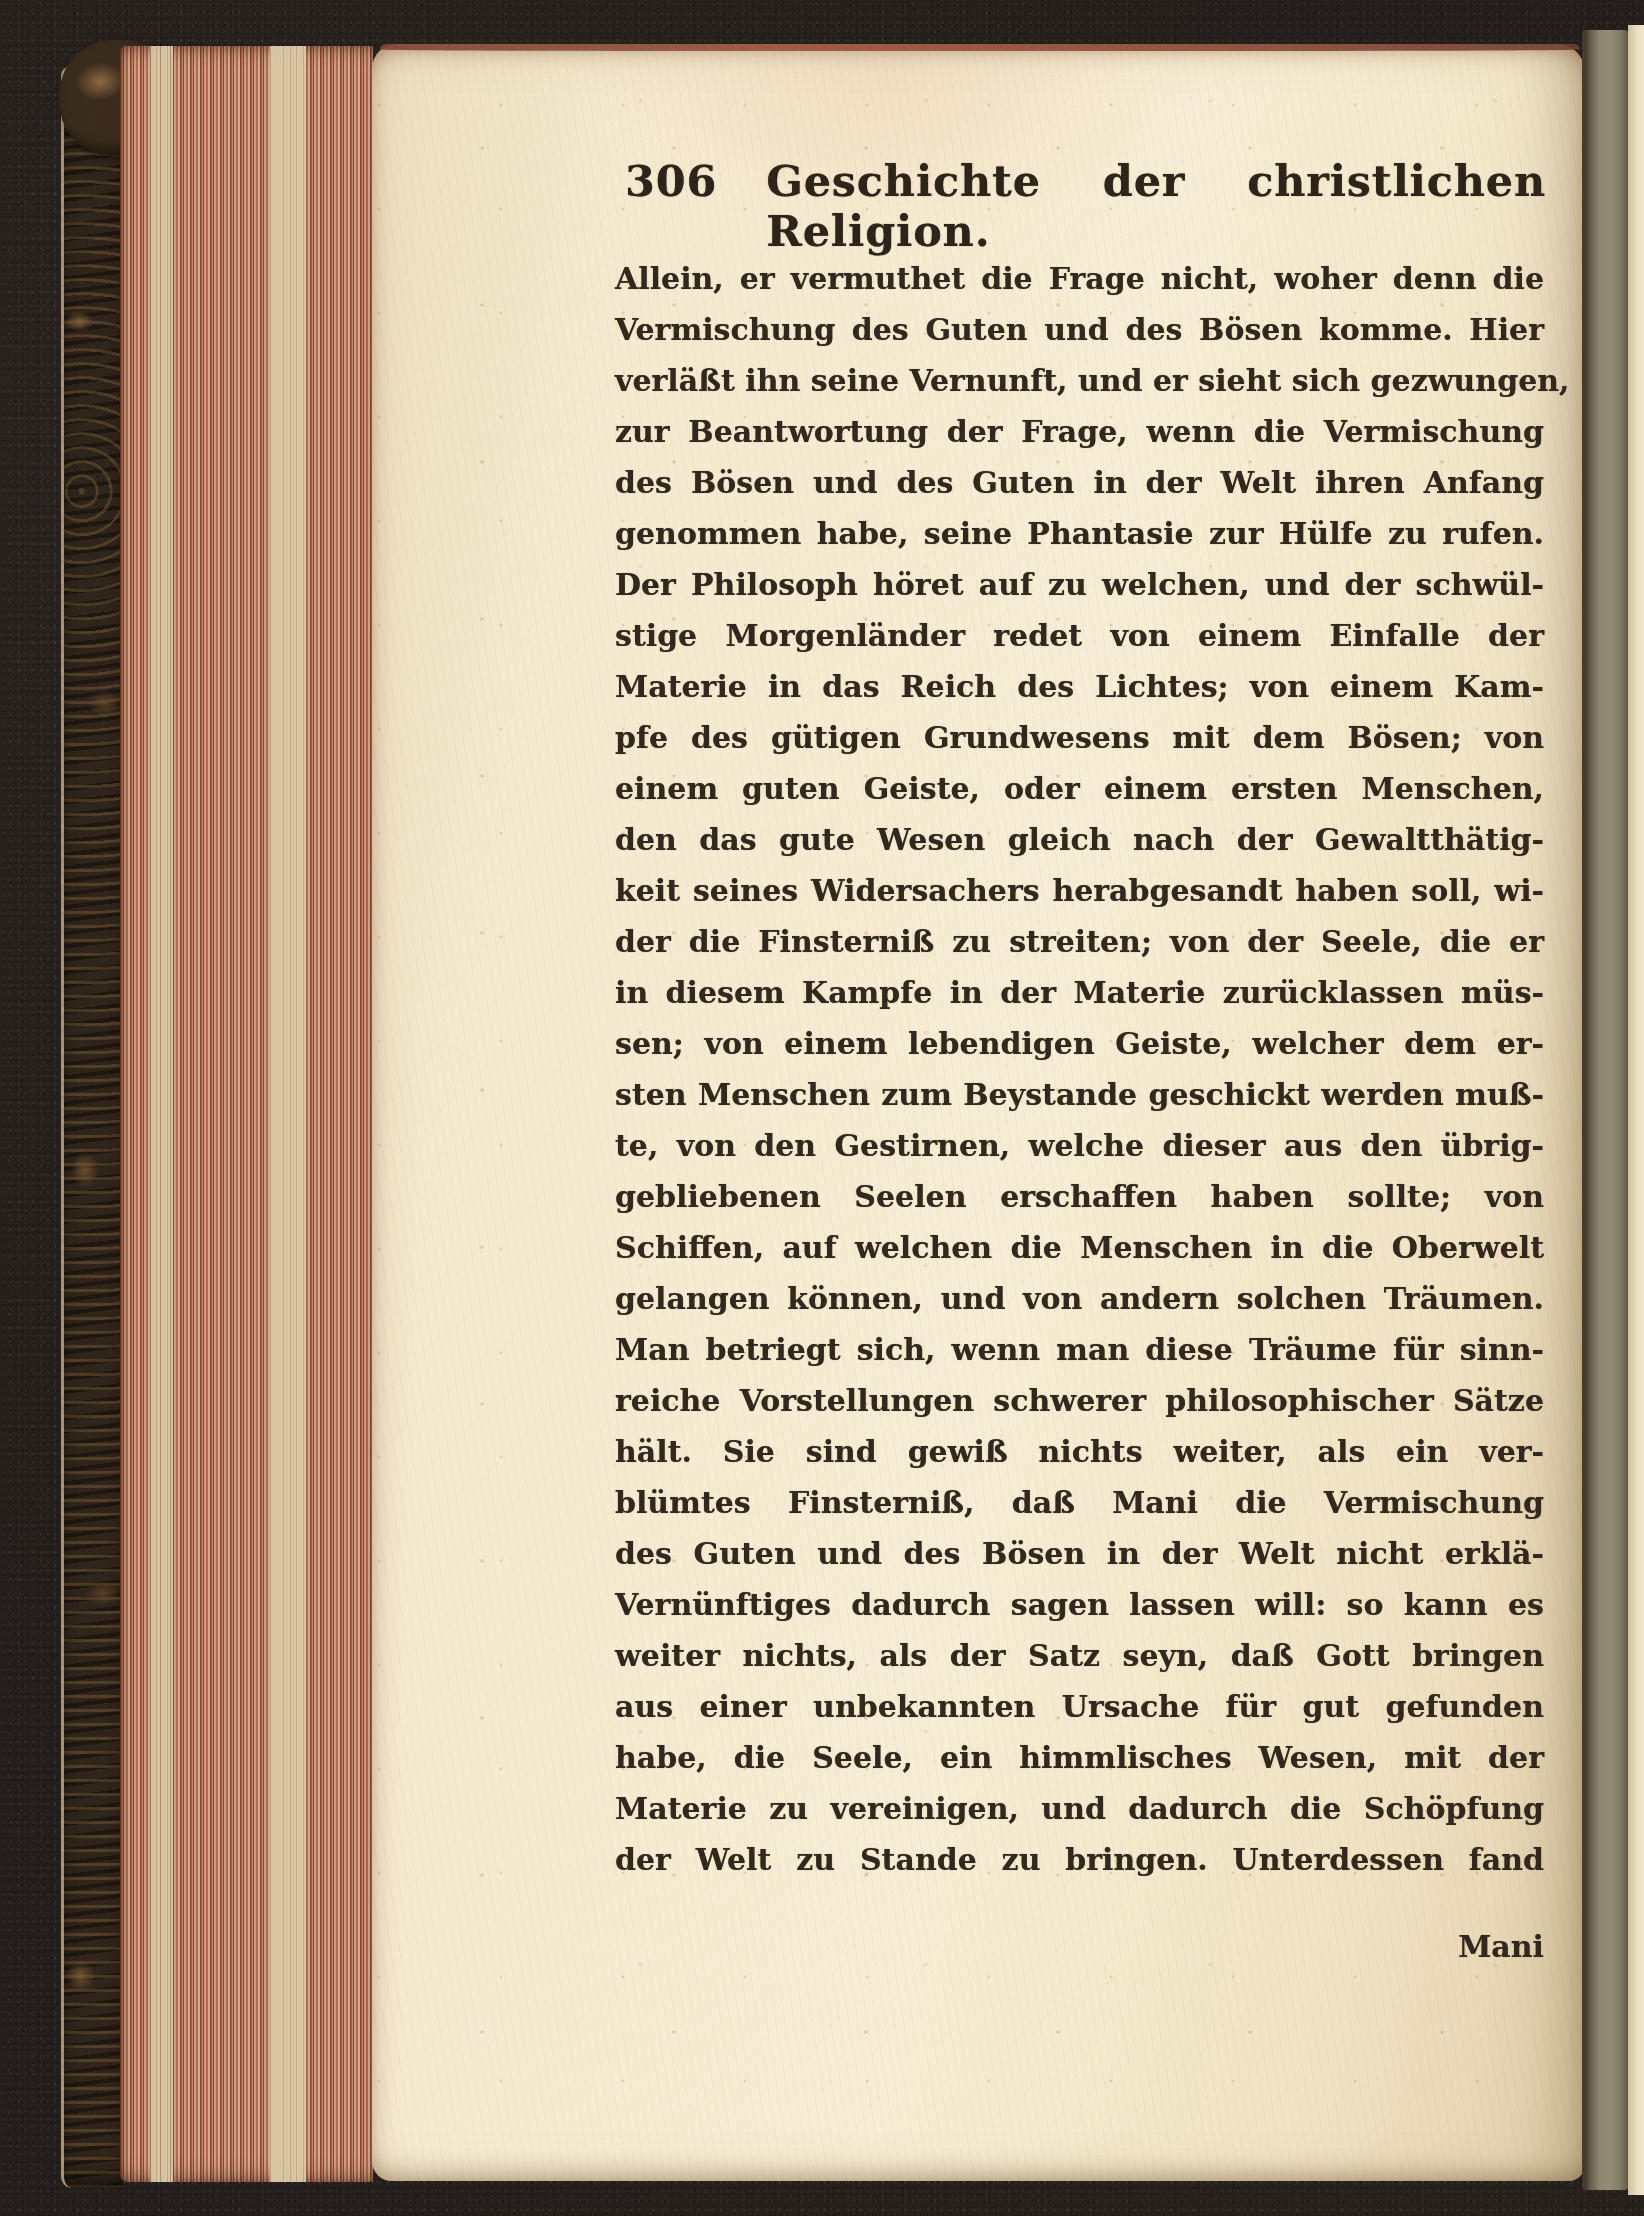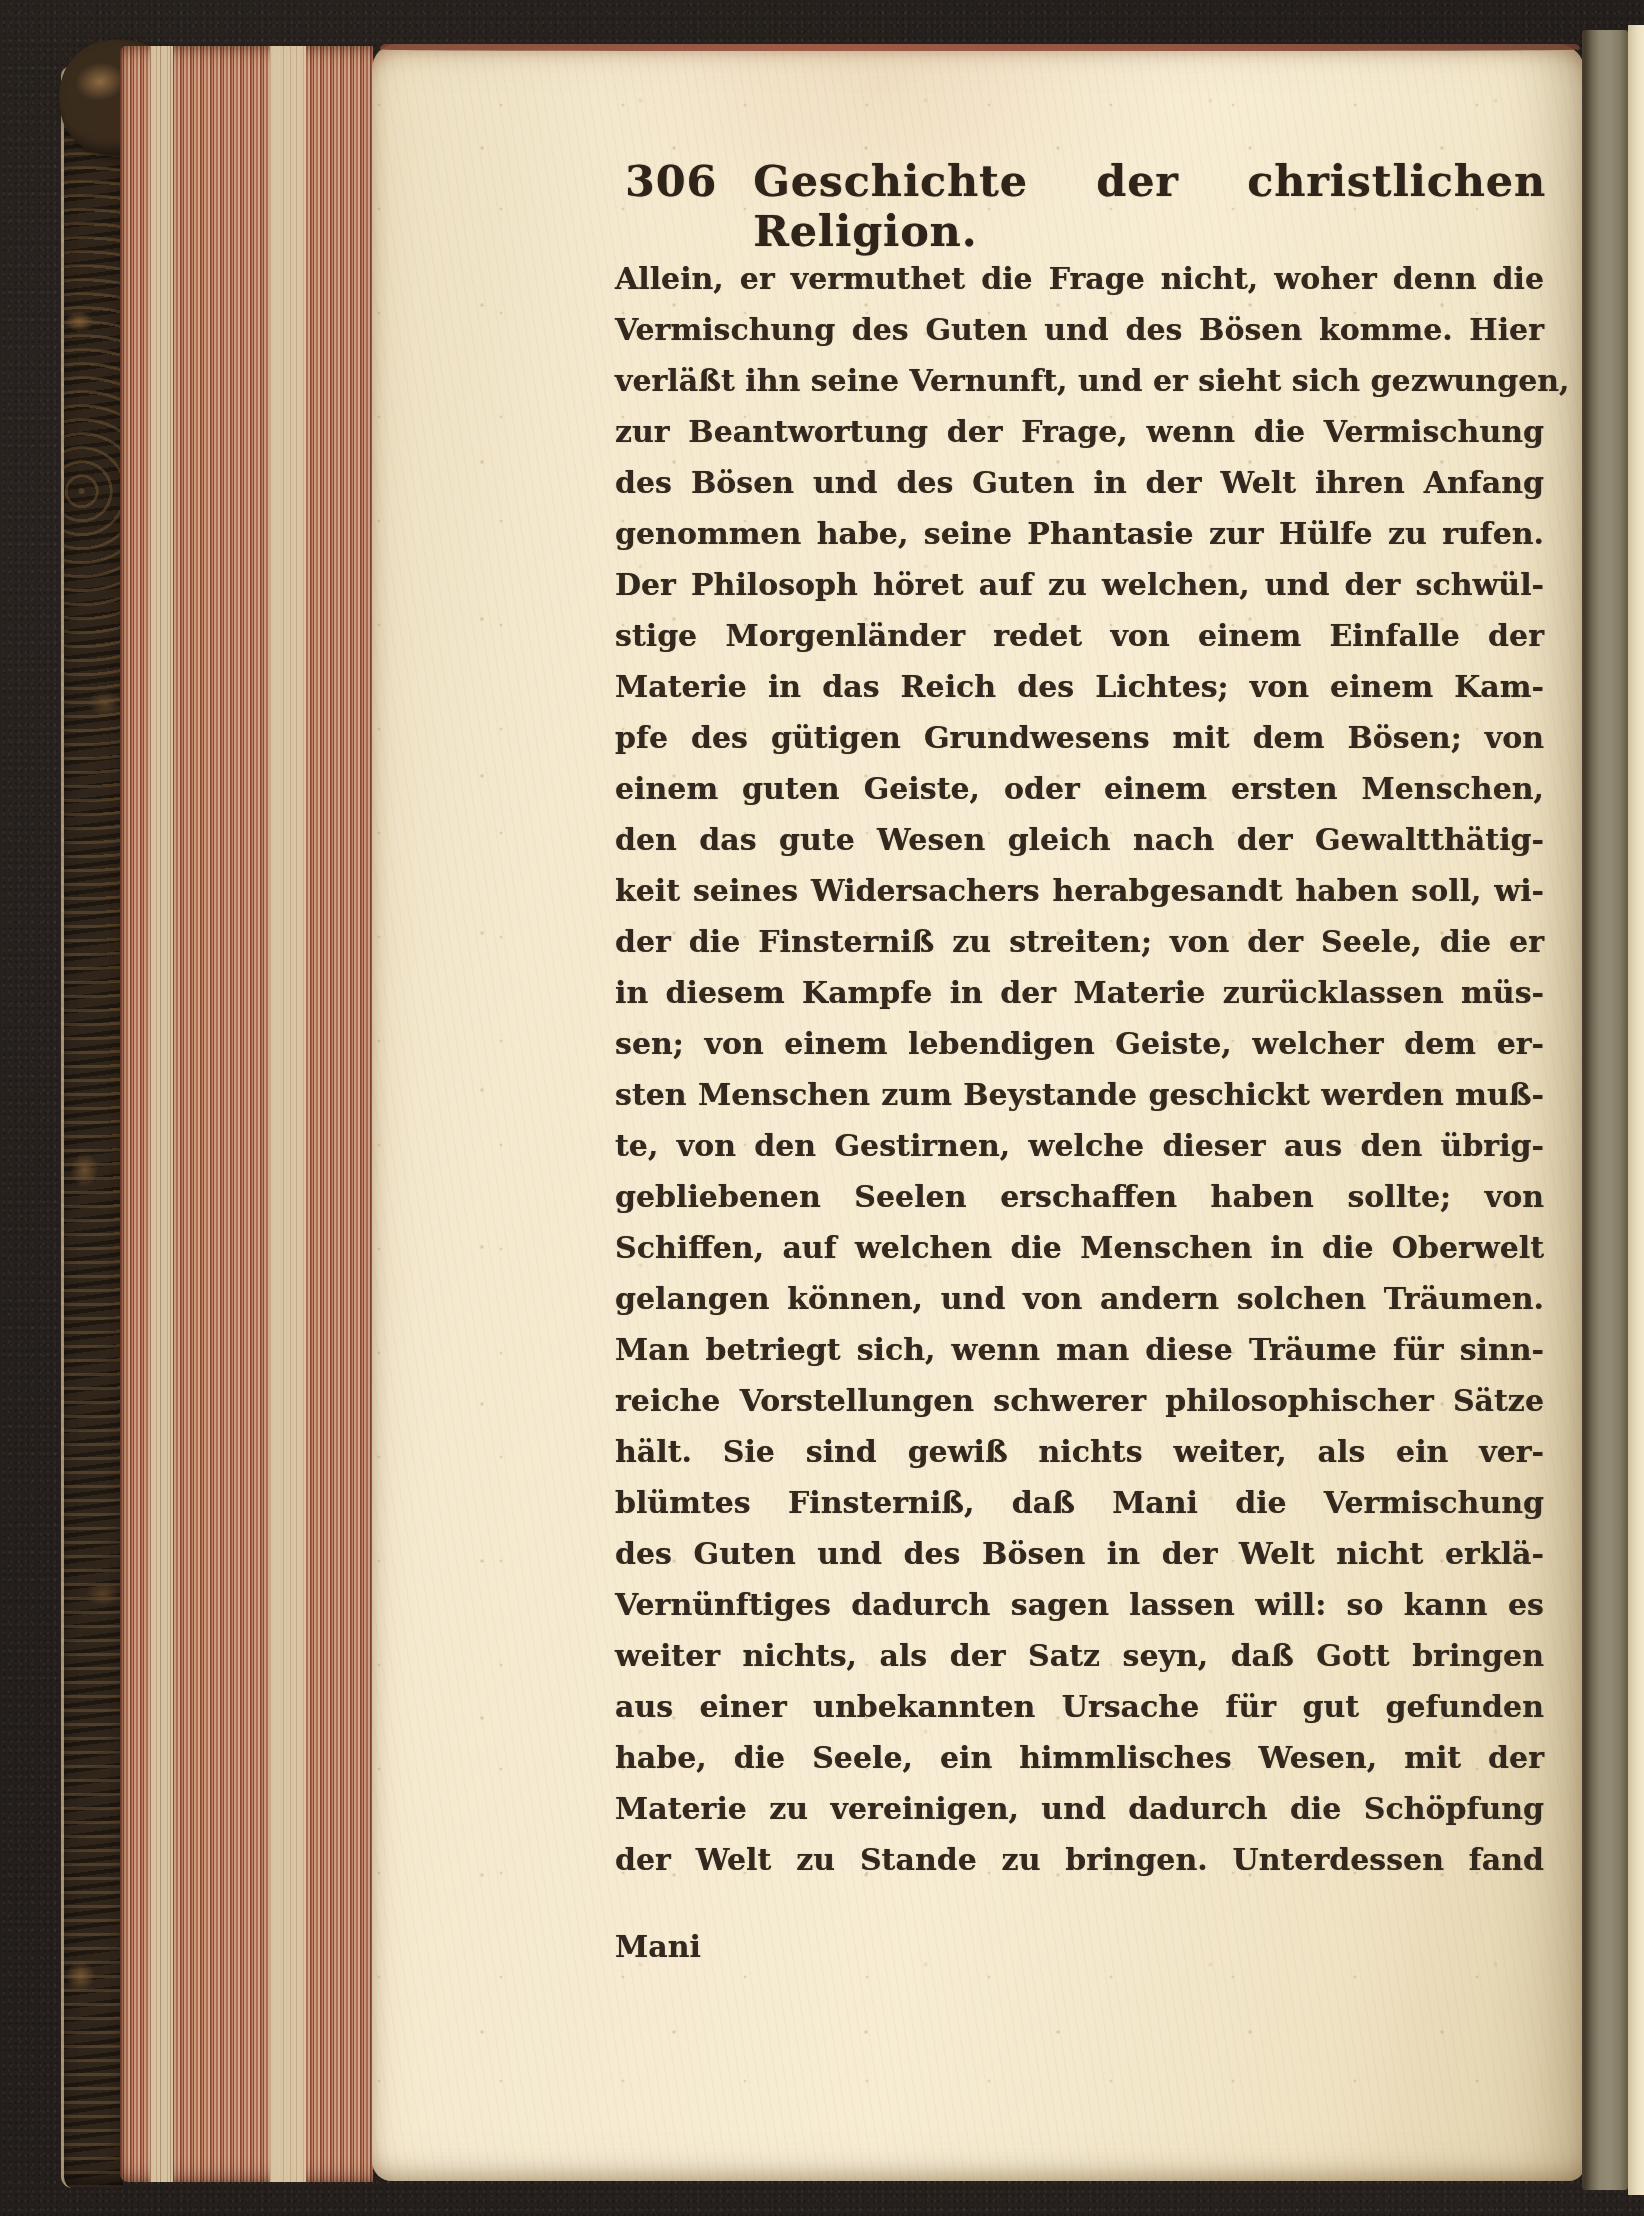--- a/index.html
+++ b/index.html
@@ -149,21 +149,21 @@
   
   .header {
     position: absolute;
     left: 625px; top: 156px; width: 921px;
     display: flex; align-items: baseline;
     font-size: 43px; font-weight: 700;
     color: #2f241a;
     text-shadow: 0 0 1px rgba(47,36,26,0.65);
     letter-spacing: 0.8px;
   }
-  .header .pagenum { margin-right: 36px; }
+  .header .pagenum { margin-right: 49px; }
   .header .title {
     flex: 1;
     text-align: justify;
     text-align-last: justify;
   }
 
   .body-text {
     position: absolute;
     left: 615px; top: 253px; width: 929px;
     font-size: 30px; line-height: 51px; font-weight: 700;
@@ -173,20 +173,21 @@
   .body-text .line {
     height: 51px;
     text-align: justify;
     text-align-last: justify;
     white-space: nowrap;
   }
 
   .catchword {
     position: absolute;
     left: 615px; top: 1929px; width: 929px;
+    text-align: right;
     font-size: 30px; font-weight: 700;
     color: #33281d;
     text-shadow: 0 0 0.8px rgba(51,40,29,0.6);
   }
 </style>
 </head>
 <body>
 
 <div class="scene">
 

